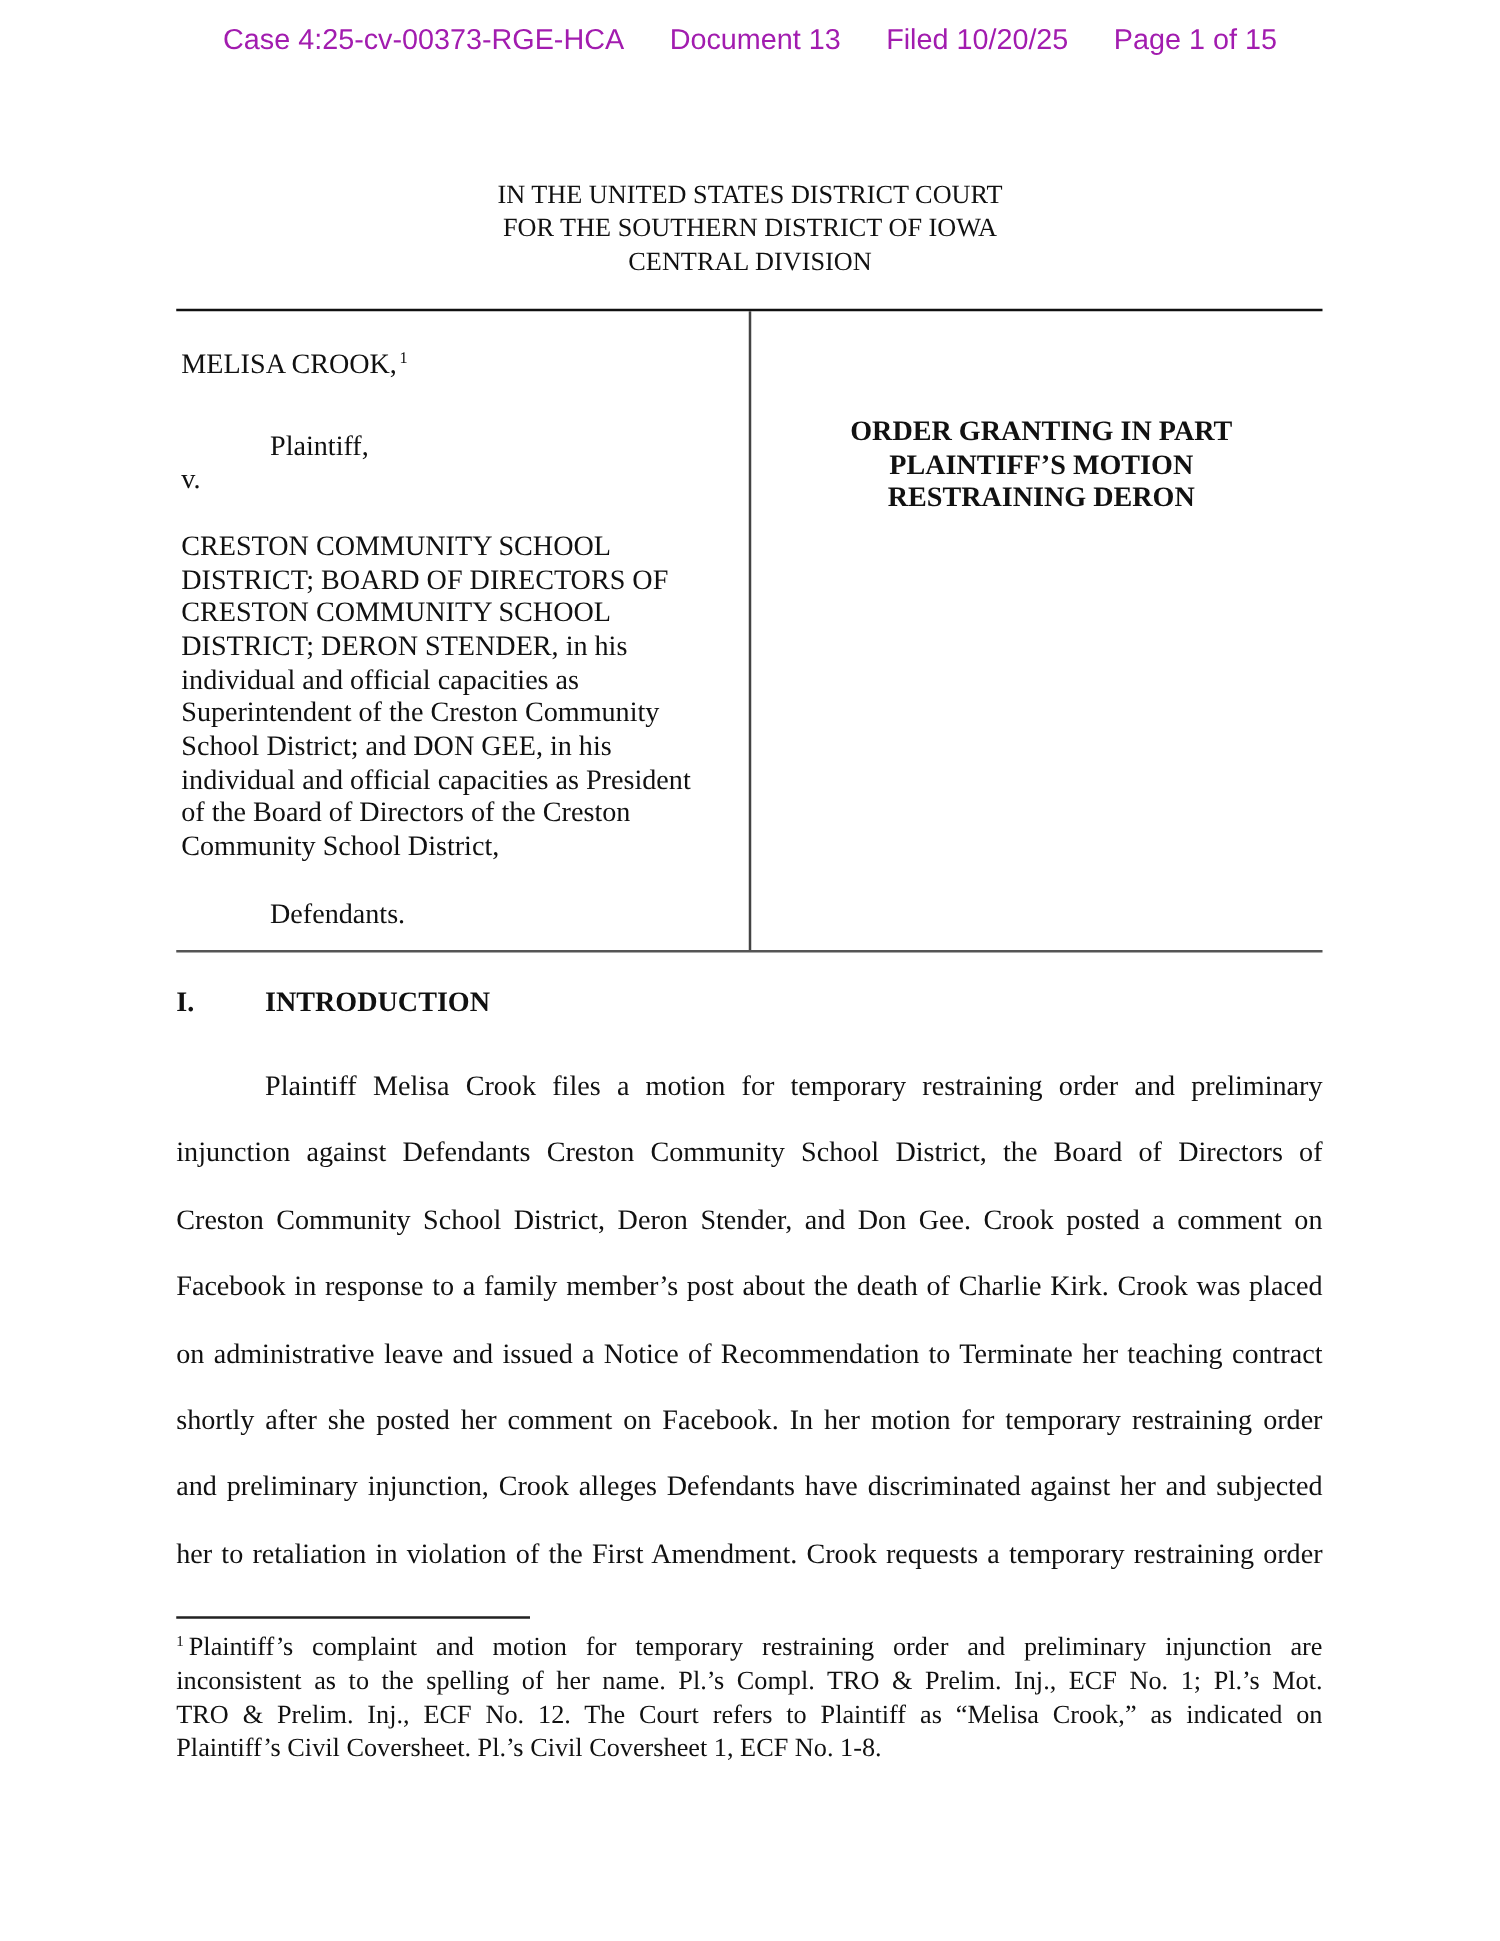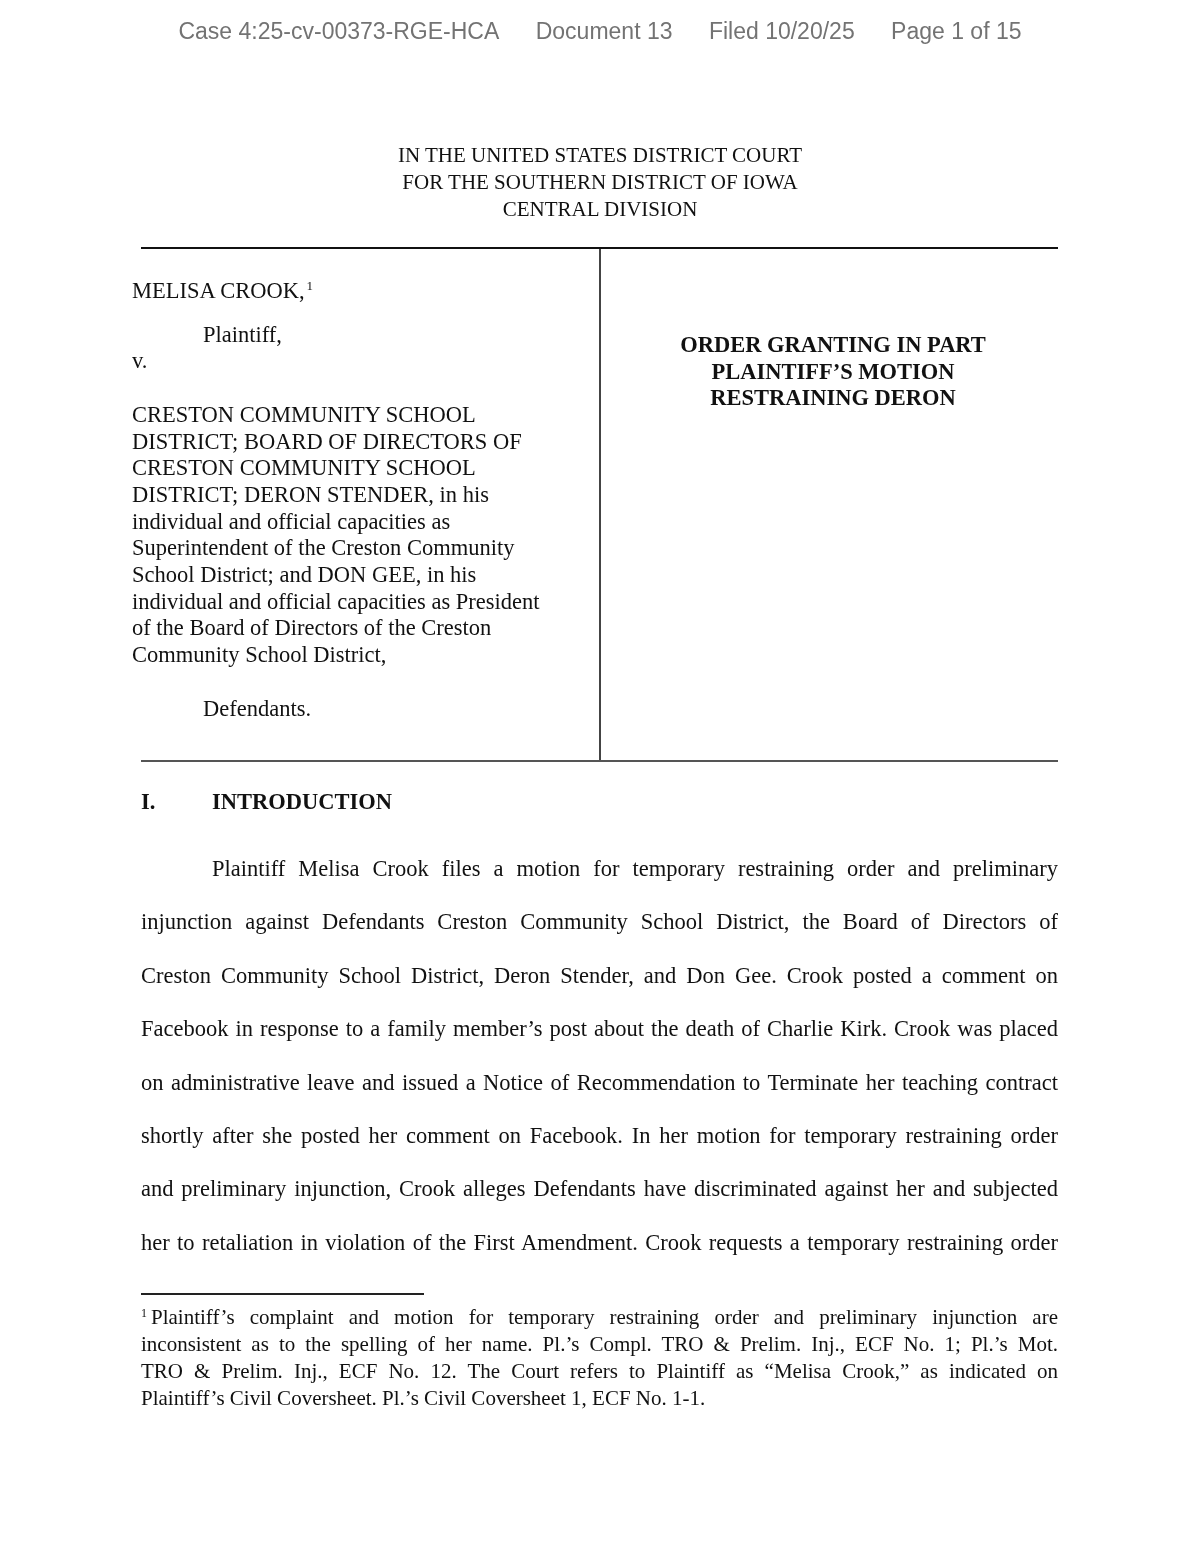--- a/index.html
+++ b/index.html
@@ -16,21 +16,21 @@
       font-family: "Liberation Serif", "DejaVu Serif", serif;
     }
     .header-stamp {
       position: absolute;
       top: 18px;
       left: 0;
       width: 1200px;
       text-align: center;
       font-family: "Liberation Sans", "DejaVu Sans", sans-serif;
       font-size: 23px;
-      color: #737373;
+      color: #a21caf;
       letter-spacing: 0;
       white-space: nowrap;
     }
     .header-stamp span { margin: 0 15px; }
 
     .court-title {
       position: absolute;
       top: 142px;
       left: 0;
       width: 1200px;
@@ -60,21 +60,21 @@
       position: absolute;
       top: 760px;
       left: 141px;
       width: 917px;
       height: 1.5px;
       background: #555;
     }
 
     .caption-left {
       position: absolute;
-      left: 132px;
+      left: 145px;
       top: 278px;
       width: 445px;
       font-size: 22.5px;
       line-height: 26.7px;
     }
     .caption-left .para { margin: 0; }
     .caption-left .indent { padding-left: 71px; }
     sup.fnref {
       font-size: 13px;
       vertical-align: 8px;
@@ -174,21 +174,21 @@
   <div>FOR THE SOUTHERN DISTRICT OF IOWA</div>
   <div>CENTRAL DIVISION</div>
 </div>
 
 <div class="caption-top-rule"></div>
 <div class="caption-divider"></div>
 <div class="caption-bottom-rule"></div>
 
 <div class="caption-left">
   <p class="para"><span>MELISA CROOK,</span><sup class="fnref">1</sup></p>
-  <p class="para indent" style="margin-top:17px;">Plaintiff,</p>
+  <p class="para indent" style="margin-top:39px;">Plaintiff,</p>
   <p class="para">v.</p>
   <div style="margin-top:26.7px;">
     <div>CRESTON COMMUNITY SCHOOL</div>
     <div>DISTRICT; BOARD OF DIRECTORS OF</div>
     <div>CRESTON COMMUNITY SCHOOL</div>
     <div>DISTRICT; DERON STENDER, in his</div>
     <div>individual and official capacities as</div>
     <div>Superintendent of the Creston Community</div>
     <div>School District; and DON GEE, in his</div>
     <div>individual and official capacities as President</div>
@@ -219,14 +219,14 @@
   <span class="body-line">shortly after she posted her comment on Facebook. In her motion for temporary restraining order</span>
   <span class="body-line">and preliminary injunction, Crook alleges Defendants have discriminated against her and subjected</span>
   <span class="body-line">her to retaliation in violation of the First Amendment. Crook requests a temporary restraining order</span>
 </div>
 
 <div class="footnote-rule"></div>
 <div class="footnote">
   <span class="fn-line"><sup>1</sup><span>Plaintiff’s complaint and motion for temporary restraining order and preliminary injunction are</span></span>
   <span class="fn-line">inconsistent as to the spelling of her name. Pl.’s Compl. TRO &amp; Prelim. Inj., ECF No. 1; Pl.’s Mot.</span>
   <span class="fn-line">TRO &amp; Prelim. Inj., ECF No. 12. The Court refers to Plaintiff as “Melisa Crook,” as indicated on</span>
-  <span class="fn-line last">Plaintiff’s Civil Coversheet. Pl.’s Civil Coversheet 1, ECF No. 1-1.</span>
+  <span class="fn-line last">Plaintiff’s Civil Coversheet. Pl.’s Civil Coversheet 1, ECF No. 1-8.</span>
 </div>
 
 </body></html>

